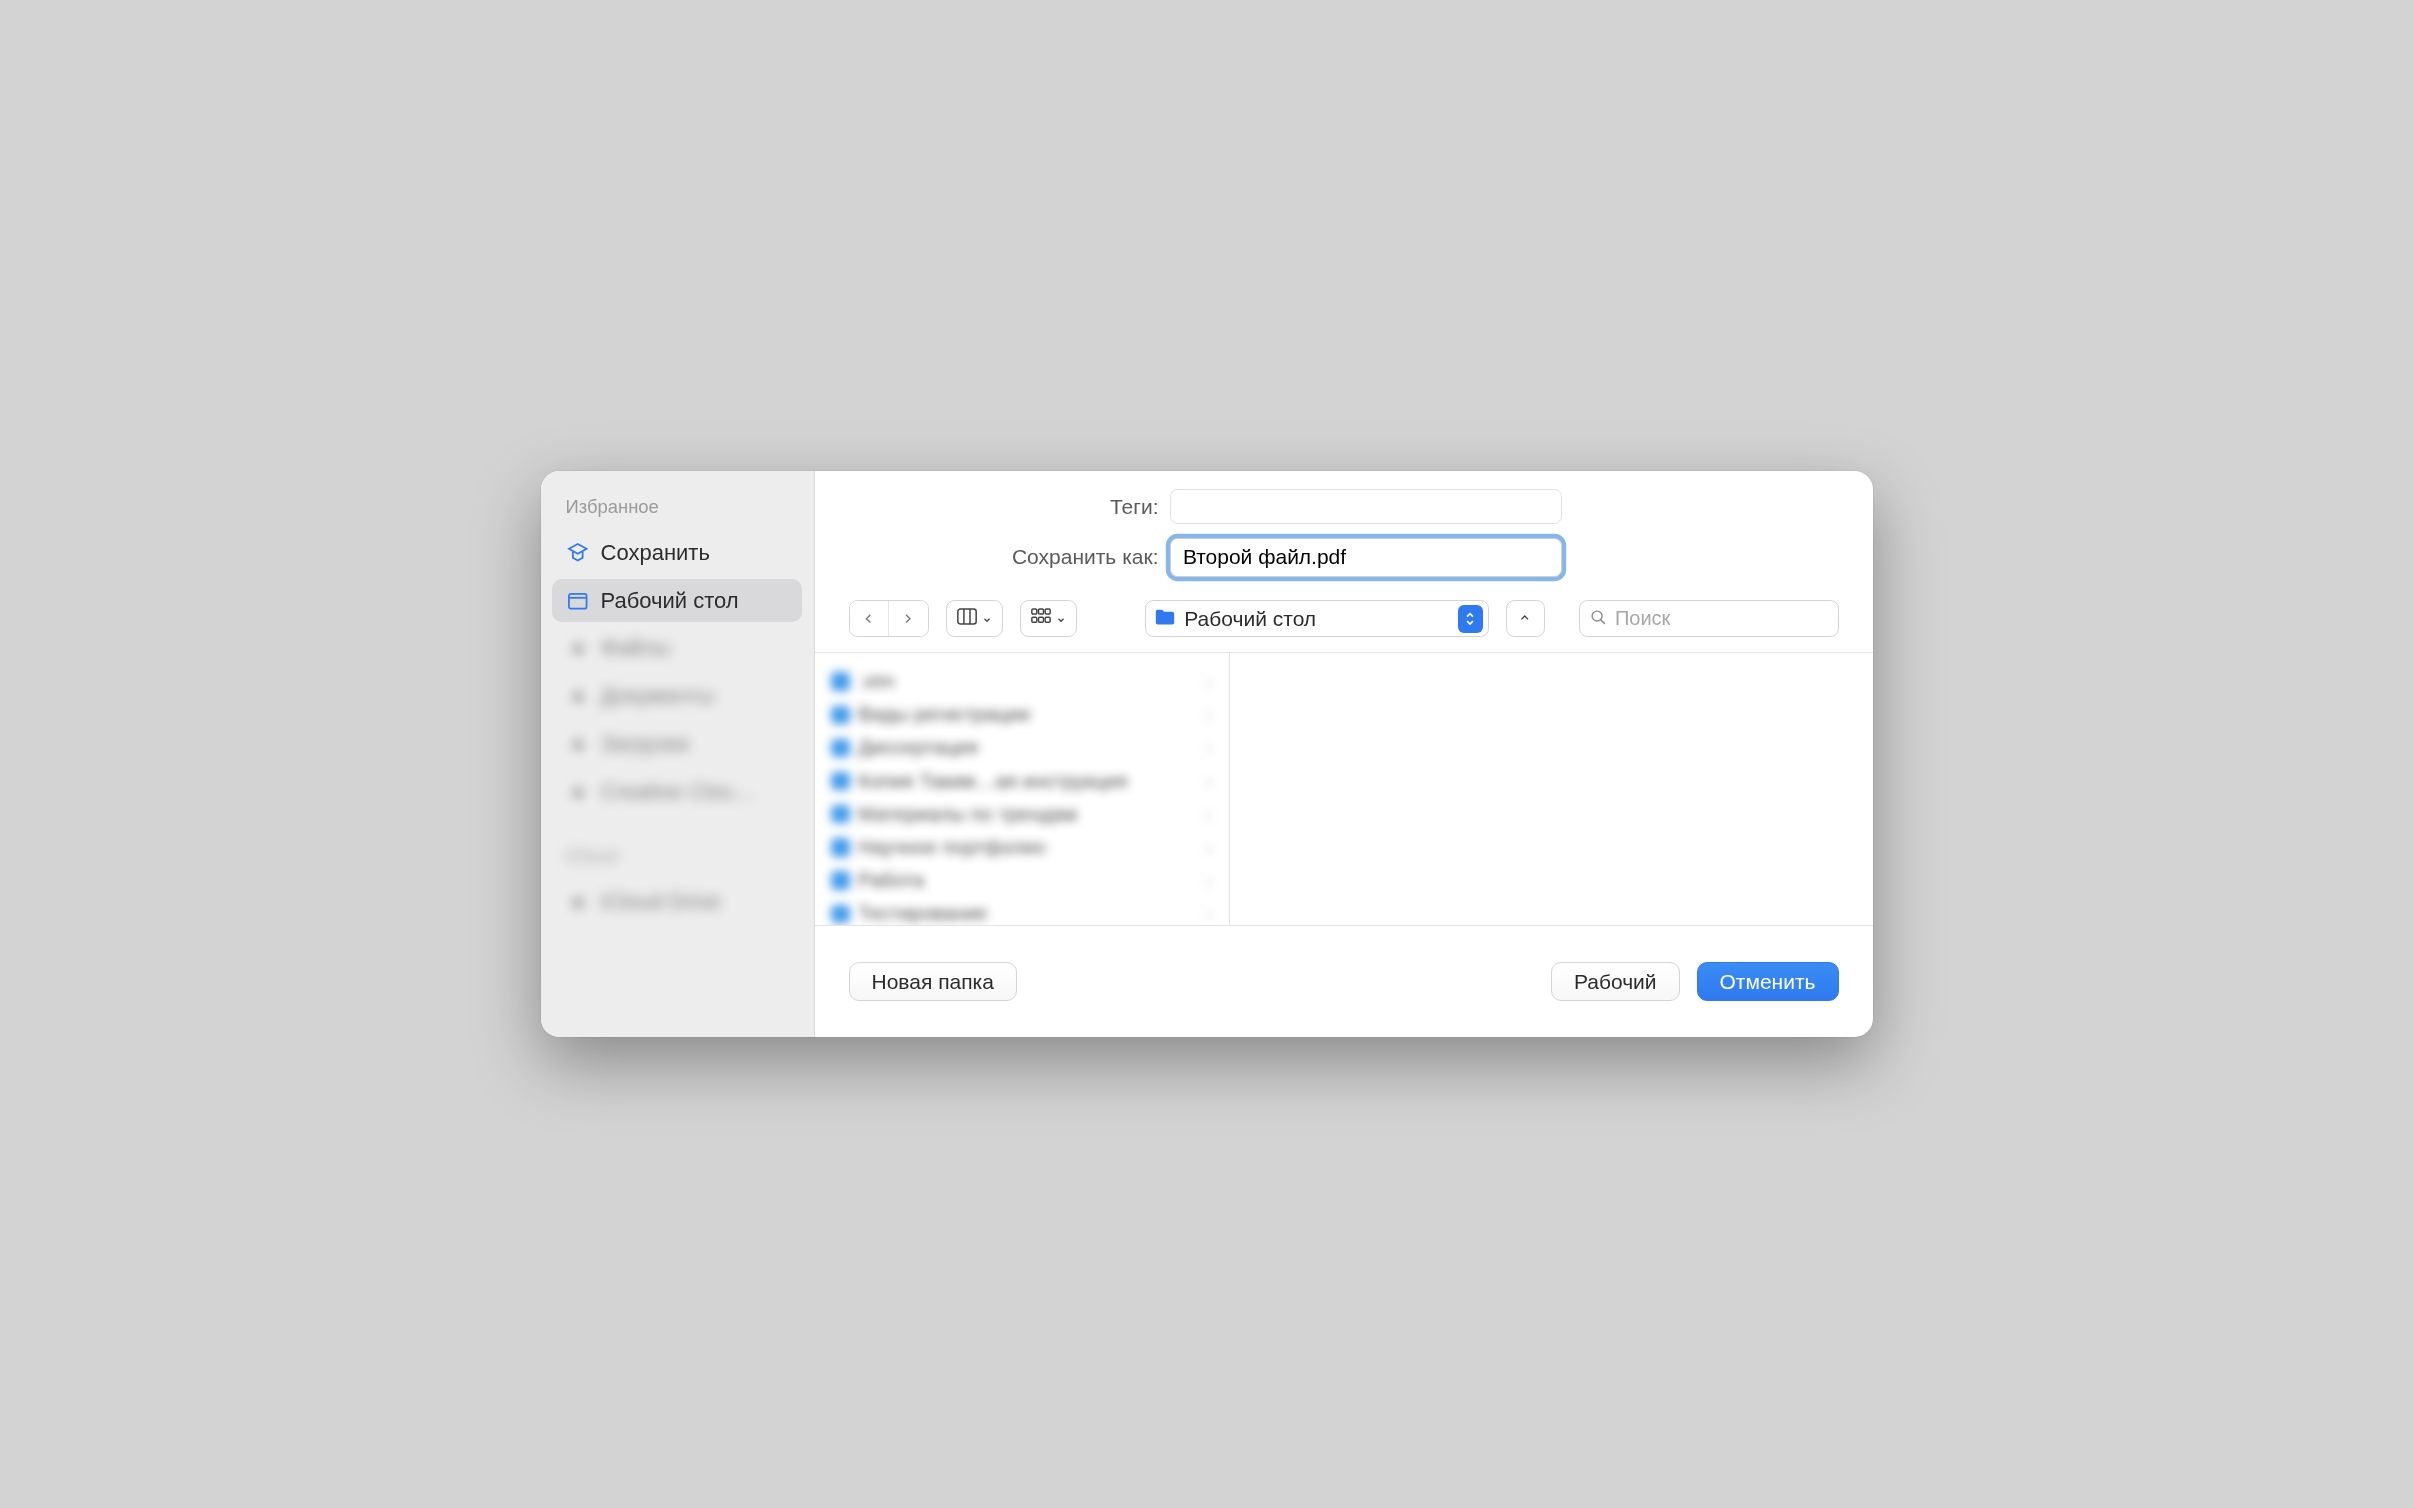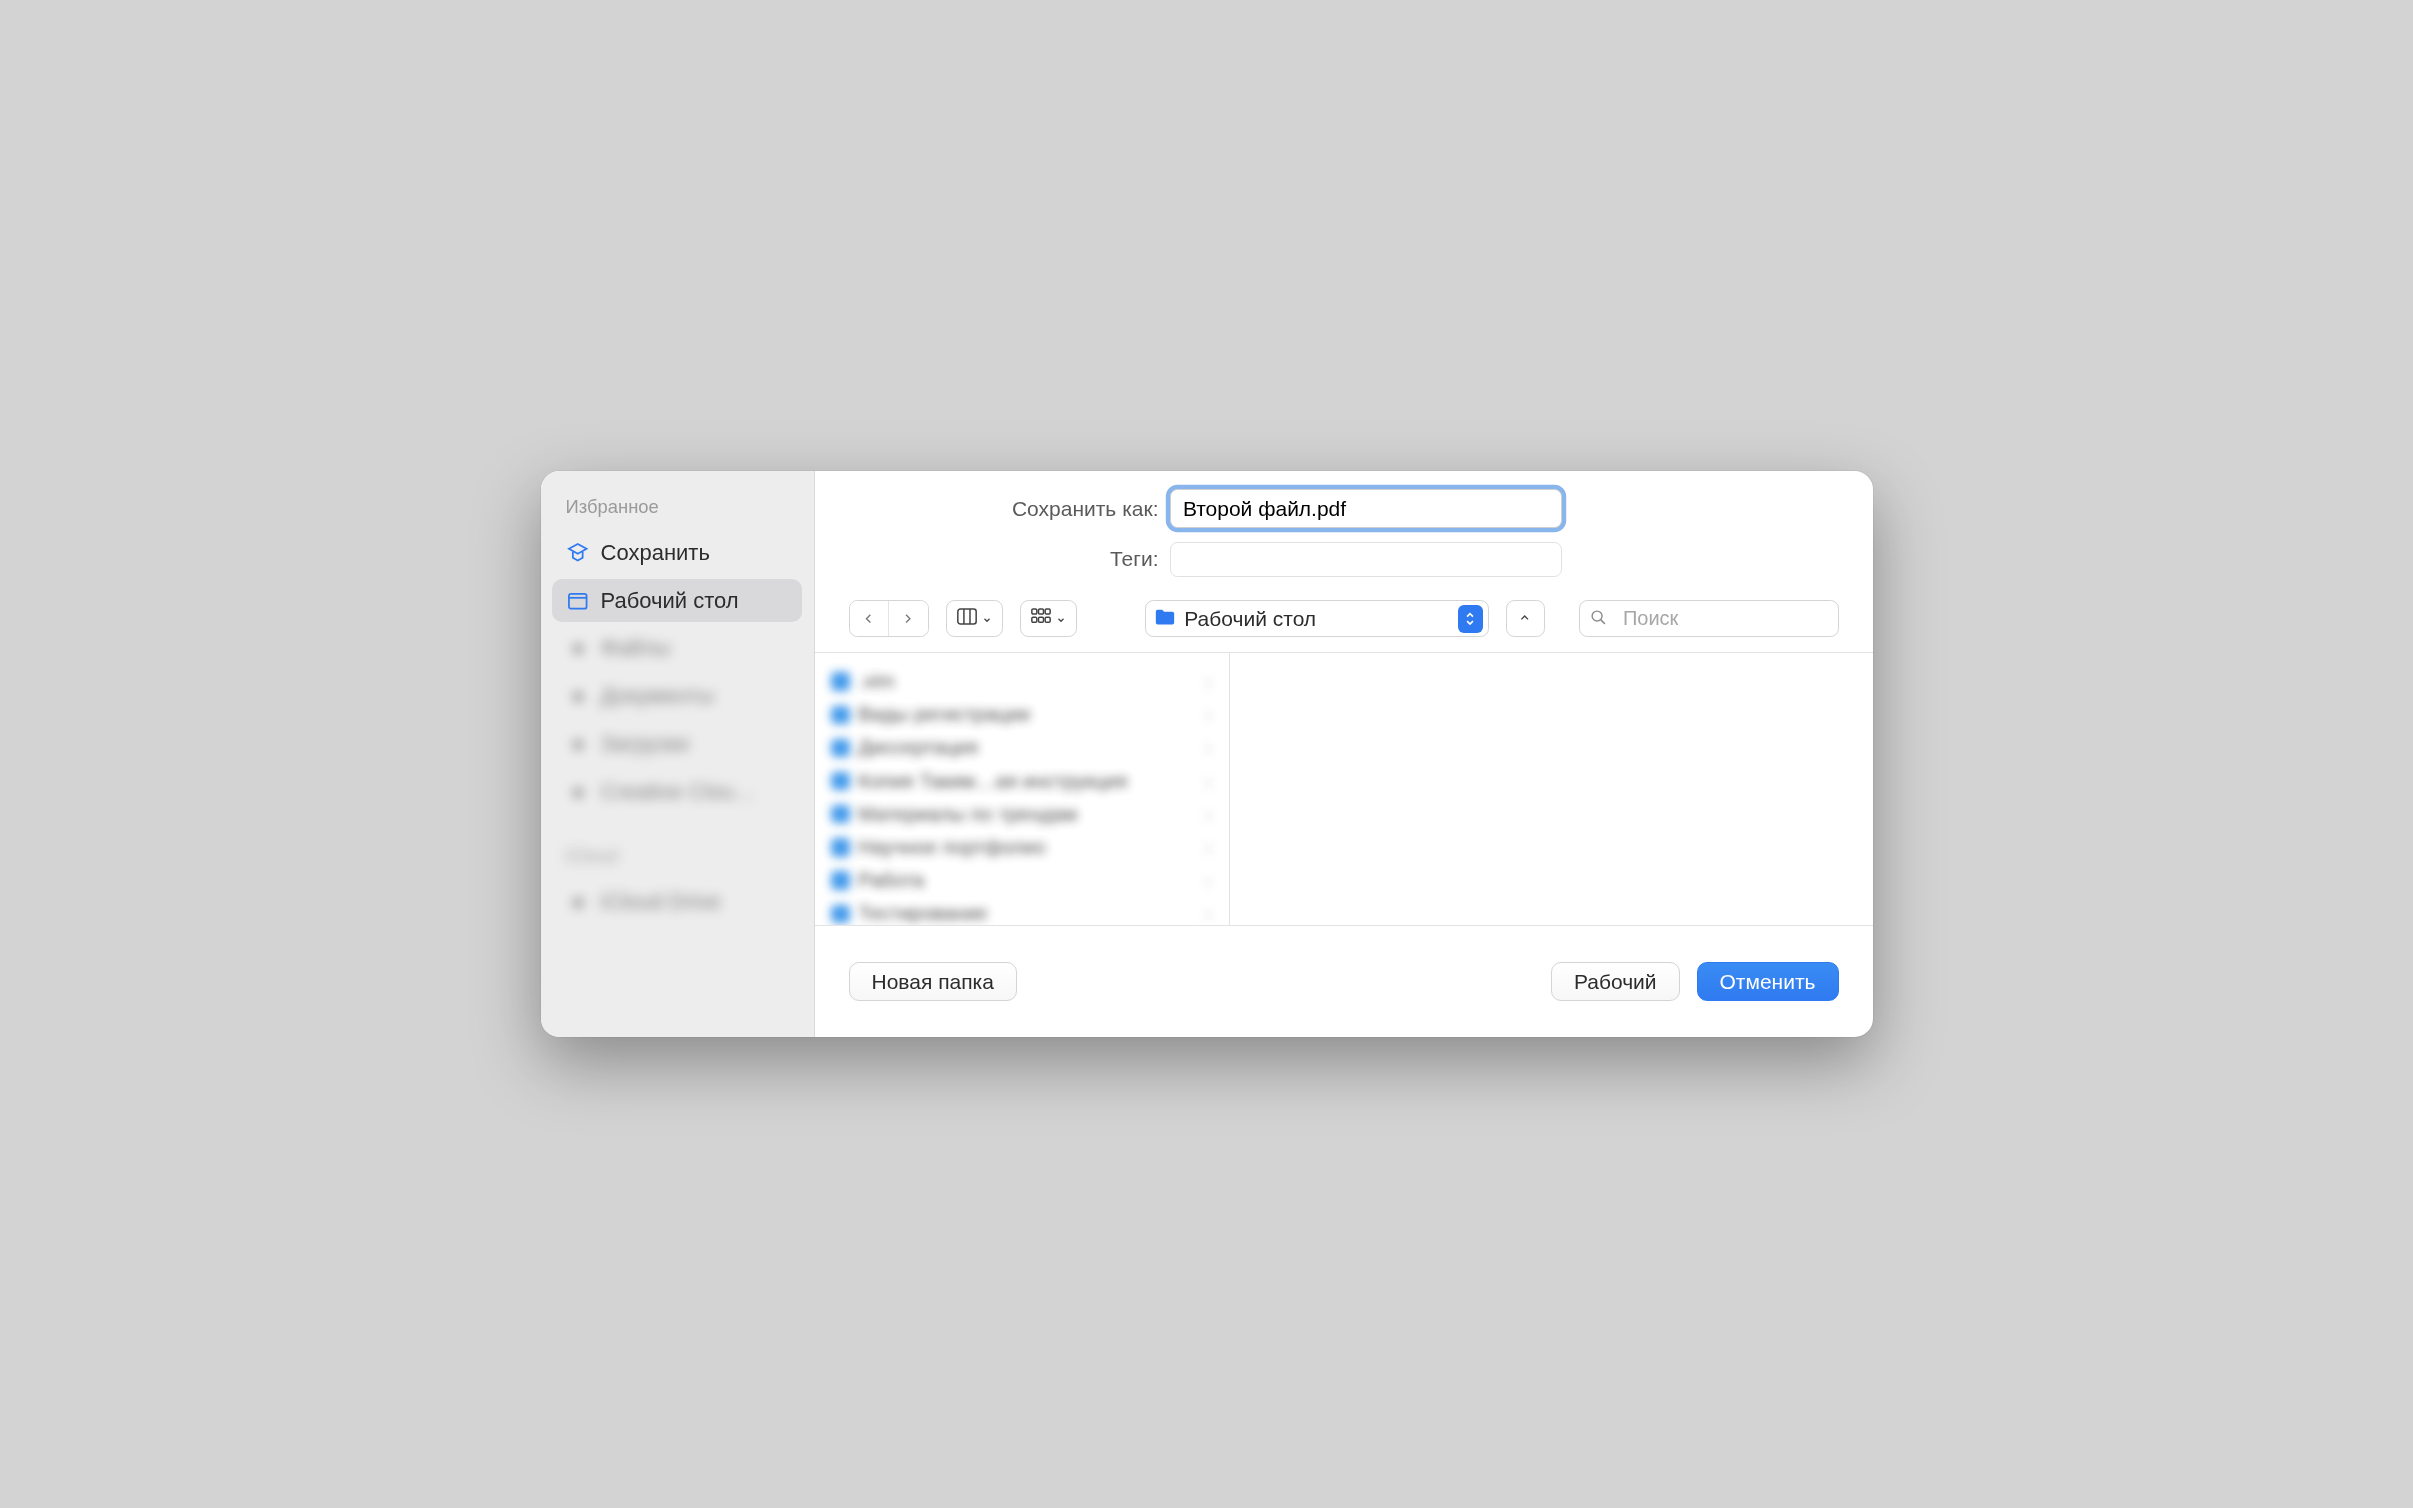--- a/index.html
+++ b/index.html
@@ -160,21 +160,21 @@
     height: 37px;
     border: 0.8px solid #d4d4d4;
     border-radius: 8.4px;
     background:#fff;
     padding: 0 10px;
     width: 260px;
     gap: 8.4px;
     color:#8c8c8c;
   }
   .search-wrap input {
-    border:none;outline:none;font-size:20px;width:100%;color:#0369a1;background:transparent;margin-left:8px;
+    border:none;outline:none;font-size:20px;width:100%;color:#0369a1;background:transparent;
   }
   .search-wrap input::placeholder{color:#a7a7a7;}
 
   .columns-area {
     flex:1;
     display:flex;
     overflow:hidden;
   }
   .file-col {
     width: 415px;
@@ -272,26 +272,26 @@
     <div class="sidebar-item blurred">
       <span class="icon">●</span>
       <span class="label-text">iCloud Drive</span>
     </div>
   </div>
 
   <div class="main">
 
     <div class="top-area">
       <div class="form-row">
+        <div class="form-label">Теги:</div>
+        <input class="tags-input" type="text" value="" style="">
+      </div>
+      <div class="form-row">
         <div class="form-label">Сохранить как:</div>
         <input class="text-input focused" type="text" value="Второй файл.pdf" style="">
-      </div>
-      <div class="form-row">
-        <div class="form-label">Теги:</div>
-        <input class="tags-input" type="text" value="" style="">
       </div>
     </div>
 
     <div class="toolbar">
       <div class="seg">
         <div class="seg-btn">
           <svg width="13.4" height="13.4" viewBox="0 0 24 24" fill="none" stroke="currentColor" stroke-width="2.5">
               <path d="M15 5 L8 12 L15 19"></path>
             </svg>
         </div>

